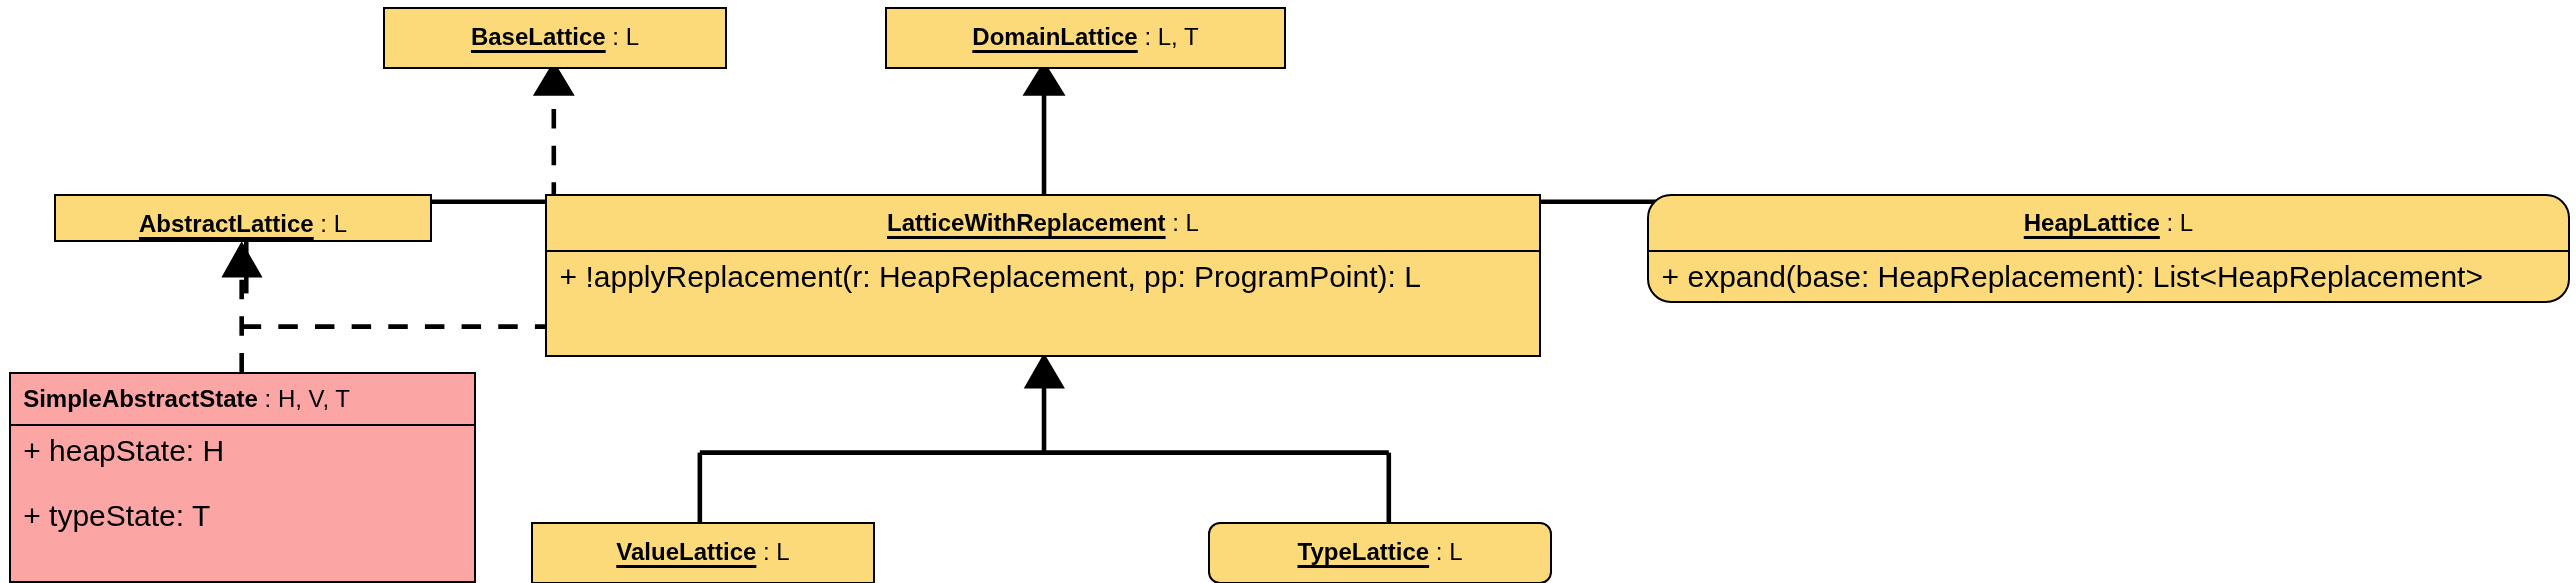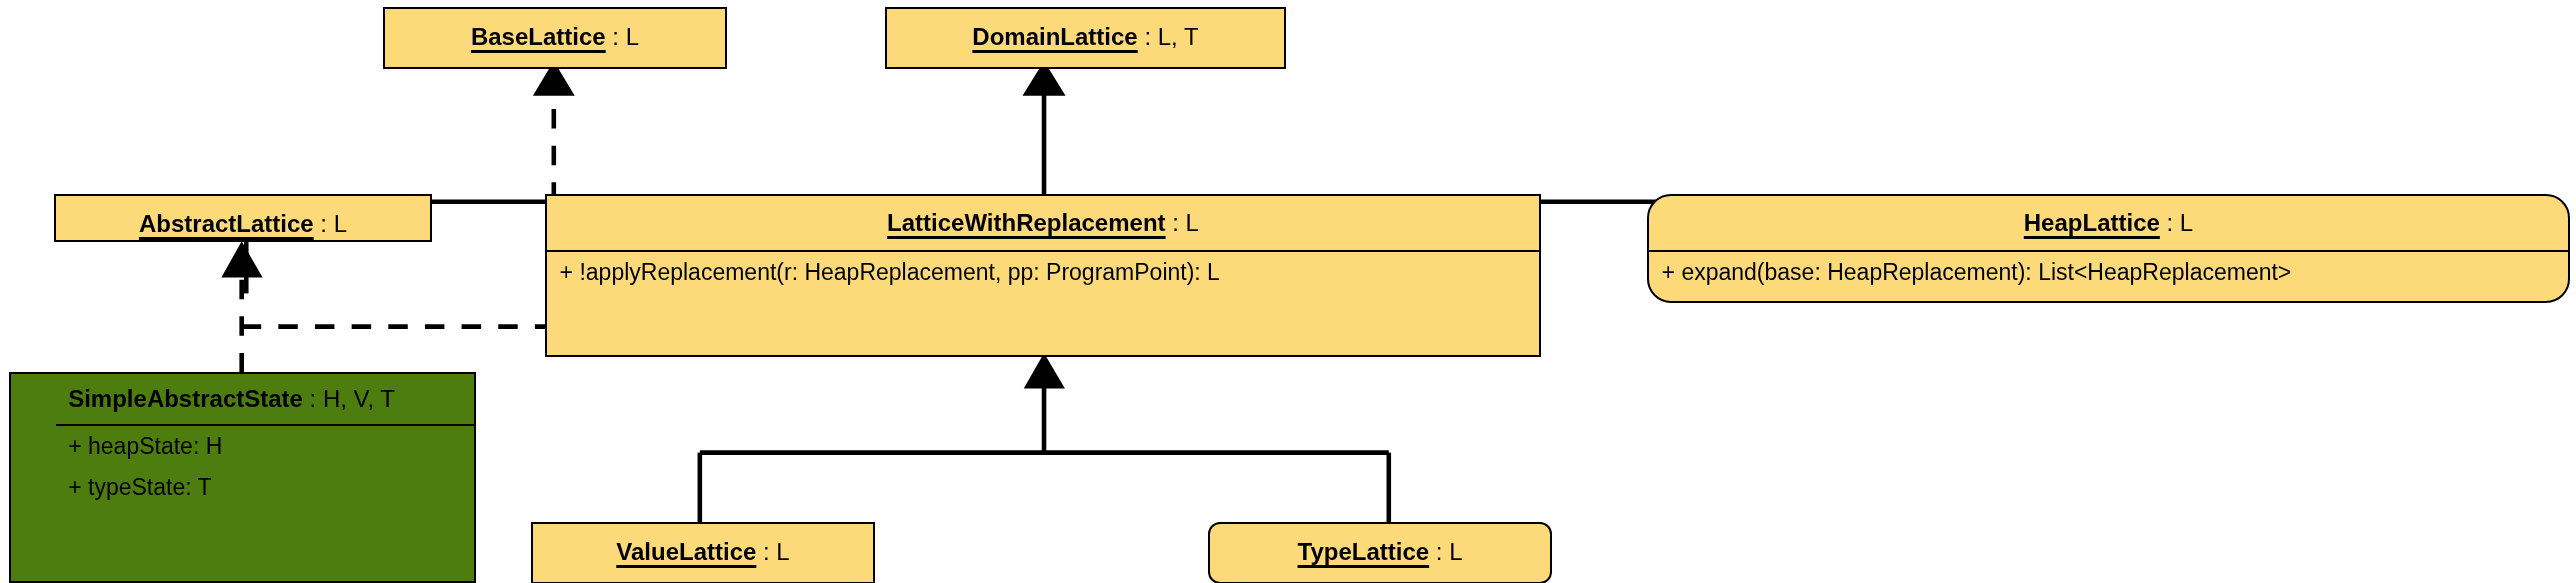--- a/index.html
+++ b/index.html
@@ -26,22 +26,21 @@
     pointer-events: none;
   }
   .uml-class {
     position: absolute;
     box-sizing: border-box;
     border: 2.9px solid #000000;
     background: #fcda79;
     z-index: 5;
   }
   .uml-class.green {
-    background: #4d7c0f;
-    padding-left: 45px;
+    background: #fca5a5;
   }
   .compartment-name {
     box-sizing: border-box;
     display: flex;
     align-items: center;
     justify-content: center;
     text-align: center;
     padding: 0 11.5px;
   }
   .compartment-members {
@@ -65,21 +64,21 @@
   }
   .cname .concrete-name {
     font-style: normal;
     font-weight: bold;
   }
   .cname .params {
     font-style: normal;
     font-weight: normal;
   }
   .member {
-    font-size: 23px;
+    font-size: 30px;
     line-height: 1.12;
     white-space: nowrap;
     margin: 0 0 15px 0;
   }
   .member:last-child {
     margin-bottom: 0;
   }
 </style>
 </head>
 <body>
@@ -167,21 +166,21 @@
       <div class="member">+ expand(base: HeapReplacement): List&lt;HeapReplacement&gt;</div>
     </div>
   </div>
 
   <div class="uml-class green" style="left:8.6px; top:372px; width:467px; height:211px;">
     <div class="compartment-name" style="height:50px; justify-content:flex-start; padding-left:12.6px;">
       <span class="cname">
         <span class="concrete-name">SimpleAbstractState</span><span class="params"> : </span><span class="params">H, V, T</span>
       </span>
     </div>
-    <div class="compartment-members" style="height:155px;">
+    <div class="compartment-members" style="height:155px;gap:16px;">
       <div class="member">+ heapState: H</div>
       <div class="member">+ typeState: T</div>
     </div>
   </div>
 
   <div class="uml-class" style="left:531px; top:522px; width:344px; height:62px;">
     <div class="compartment-name" style="height:56px;">
       <span class="cname">
         <span class="abstract-name">ValueLattice</span><span class="params"> : </span><span class="params">L</span>
       </span>

